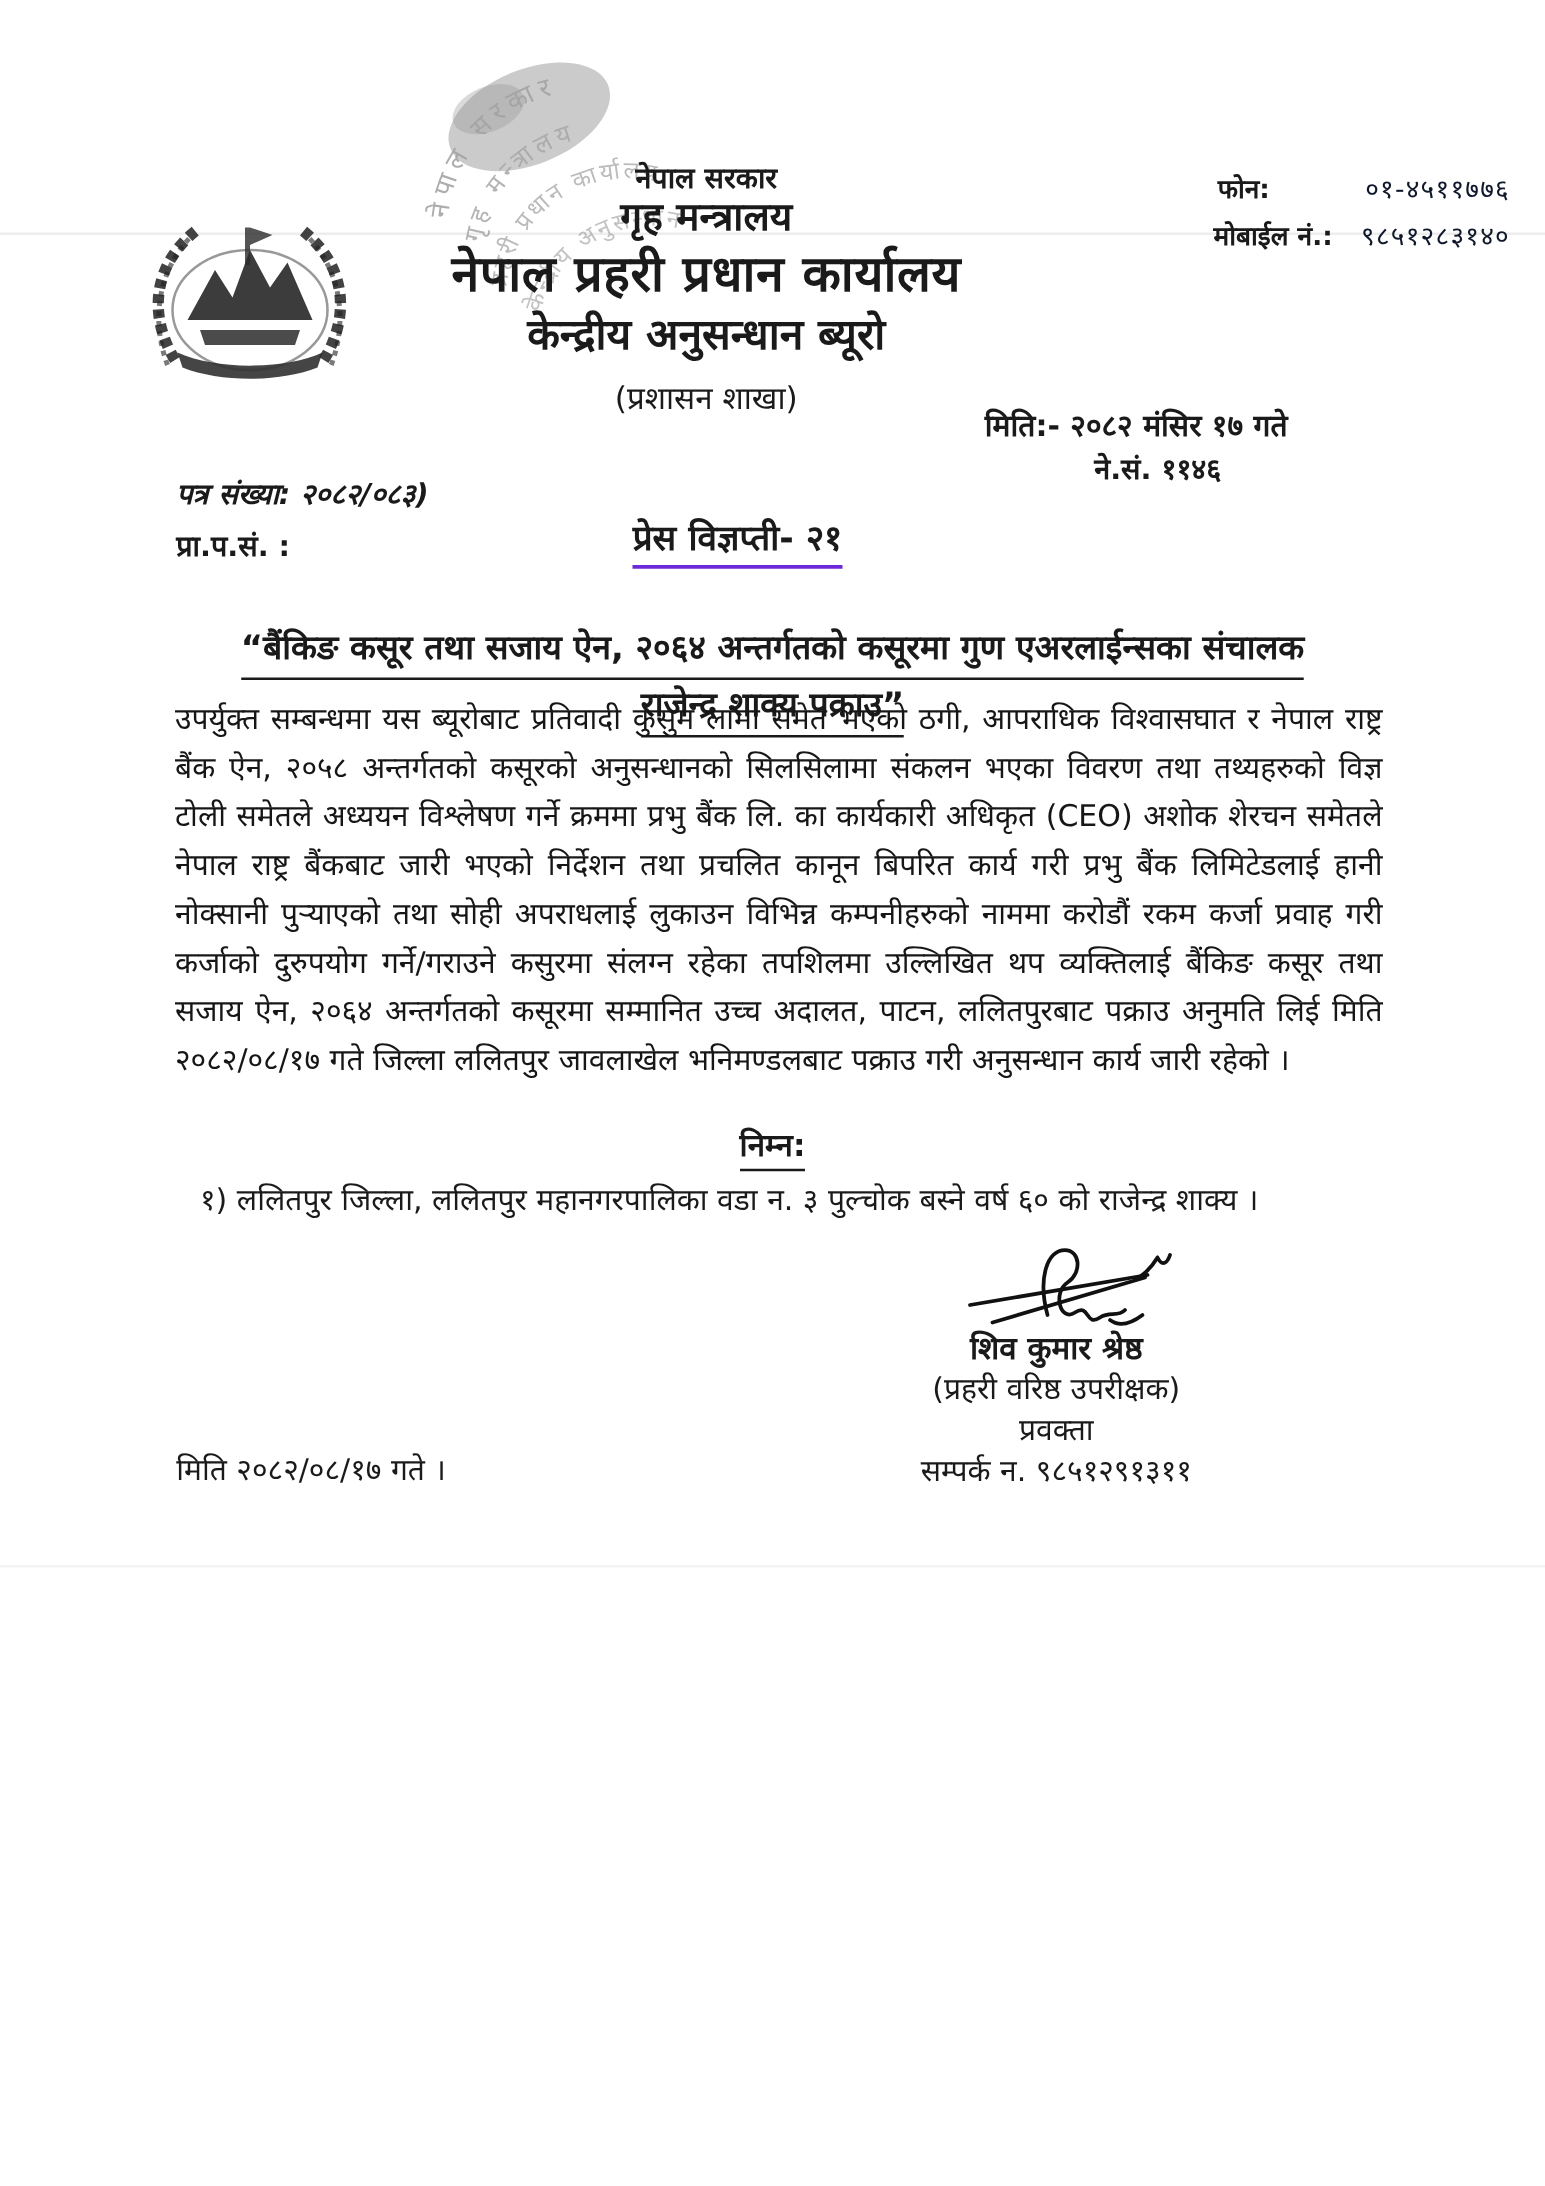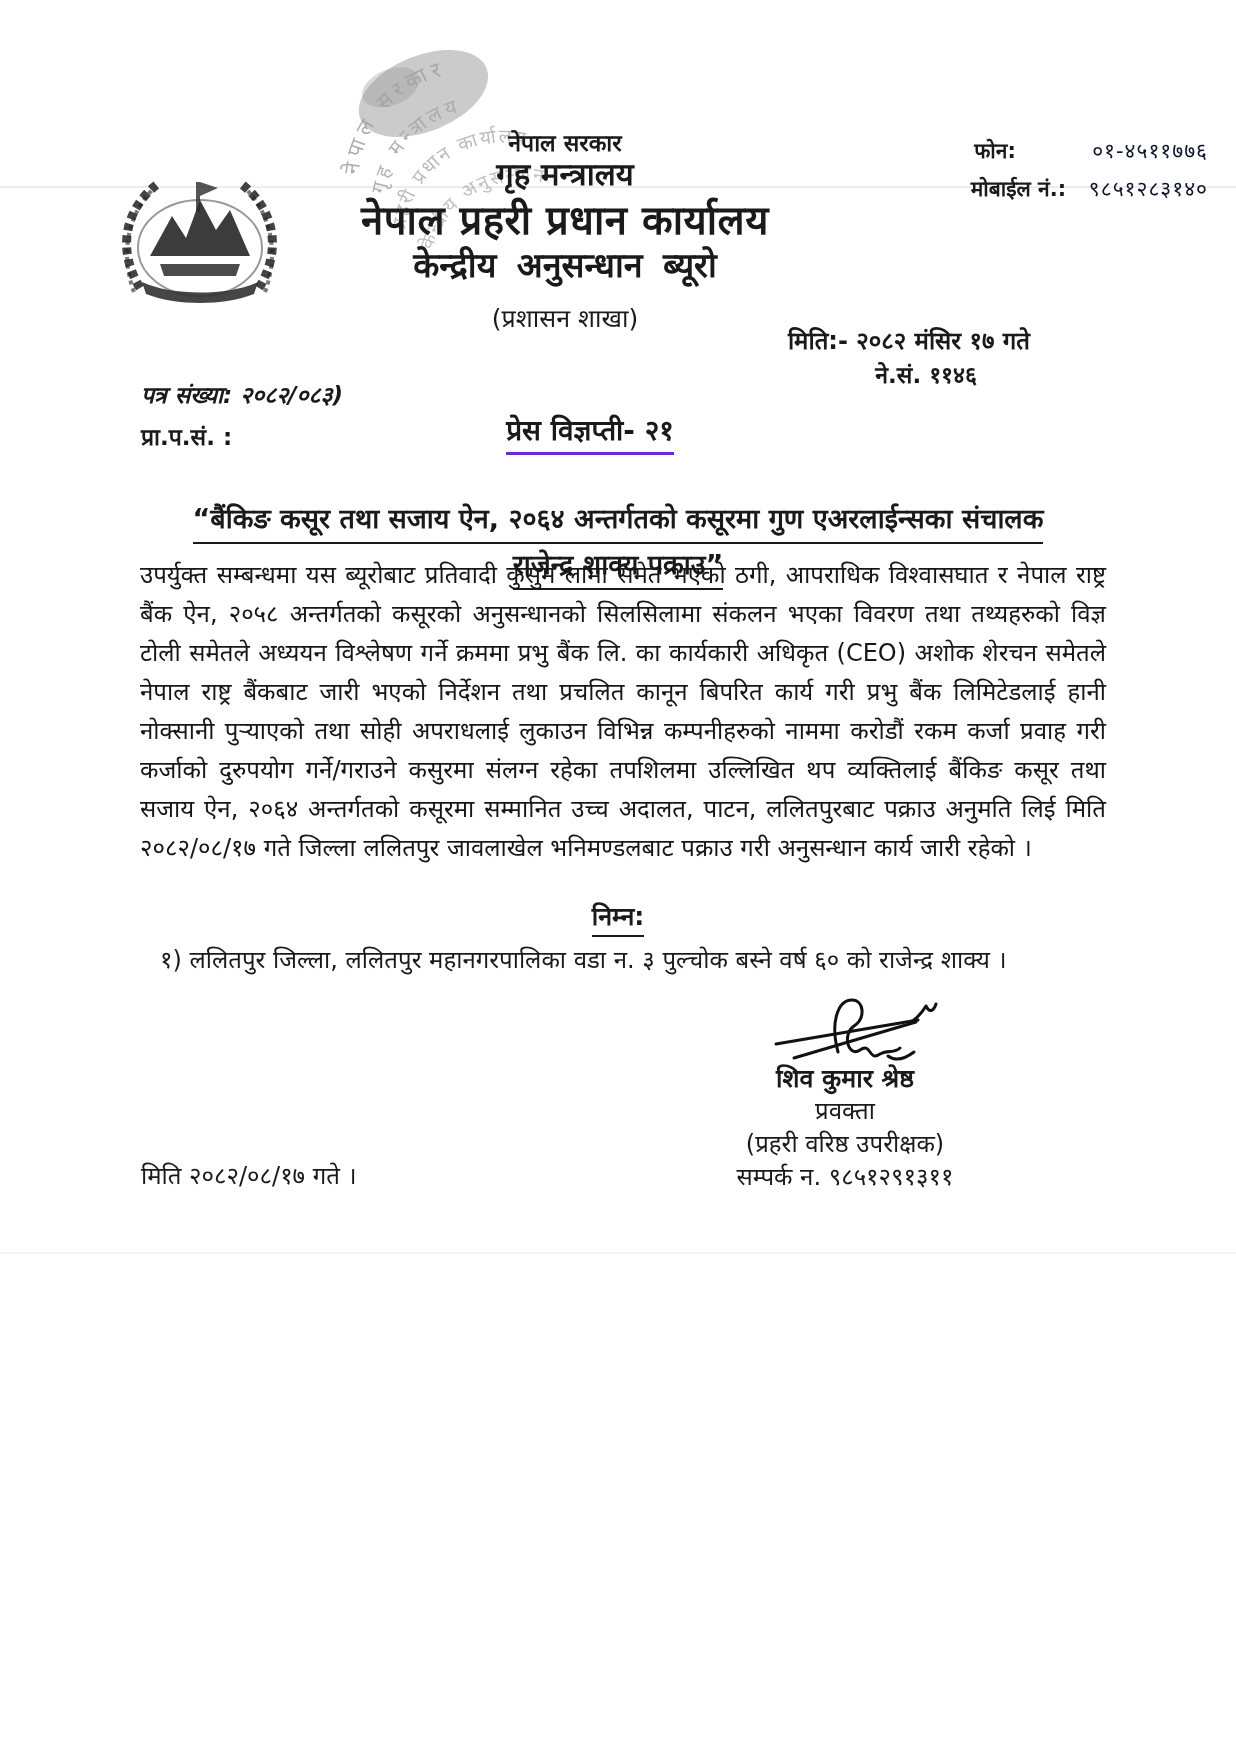--- a/index.html
+++ b/index.html
@@ -12,21 +12,21 @@
     color:#1a1a1a;
     overflow:hidden;
   }
   .abs{position:absolute;}
   .scan-line{position:absolute;left:0;width:1236px;height:2px;background:#ededed;}
   
   .hdr-center{left:255px;top:130px;width:620px;text-align:center;}
   .hdr-gov{font-size:23px;font-weight:bold;line-height:1.15;}
   .hdr-ministry{font-size:31px;font-weight:bold;line-height:1.2;}
   .hdr-office{font-size:40px;font-weight:bold;line-height:1.2;margin-top:2px;letter-spacing:0.5px;}
-  .hdr-bureau{font-size:34px;font-weight:bold;line-height:1.2;margin-top:4px;font-family:Liberation Mono, monospace;}
+  .hdr-bureau{font-size:34px;font-weight:bold;line-height:1.2;margin-top:4px;}
   .hdr-branch{font-size:25px;margin-top:12px;}
   .phone-block{left:788px;top:136px;width:420px;font-size:21px;}
   .phone-row{display:flex;margin-bottom:10px;justify-content:flex-end;}
   .phone-label{font-weight:bold;width:118px;}
   .phone-value{color:#0f172a;letter-spacing:1px;}
   
   .date-line{top:323px;right:206px;font-size:24px;font-weight:bold;text-align:right;}
   .nesam-line{top:358px;right:259px;font-size:23px;font-weight:bold;text-align:right;}
   .letter-no{left:141px;top:378px;font-size:23px;font-weight:bold;font-style:italic;}
   .ref-no{left:141px;top:420px;font-size:23px;font-weight:bold;}
@@ -143,21 +143,21 @@
       <path d="M70,60 C62,30 70,8 84,8 C96,8 98,26 86,34 C74,42 80,66 92,58 C104,50 100,70 112,62 C120,57 126,62 132,56"></path>
       <path d="M8,52 L150,28"></path>
       <path d="M26,66 L148,30"></path>
       <path d="M140,32 C146,28 152,24 158,14 M158,14 C162,22 166,18 168,12"></path>
       <path d="M120,64 C128,70 138,66 146,60"></path>
     </g>
   </svg>
 
   <div class="abs sig-block">
     <div class="sig-name">शिव कुमार श्रेष्ठ</div>
+    <div>(प्रहरी वरिष्ठ उपरीक्षक)</div>
     <div>प्रवक्ता</div>
-    <div>(प्रहरी वरिष्ठ उपरीक्षक)</div>
     <div>सम्पर्क न. ९८५१२९१३११</div>
   </div>
 
   <div class="abs footer-date">मिति २०८२/०८/१७ गते ।</div>
 
   <div class="scan-line" style="top:1252px;opacity:0.6;"></div>
 </div>
 
 </body></html>

